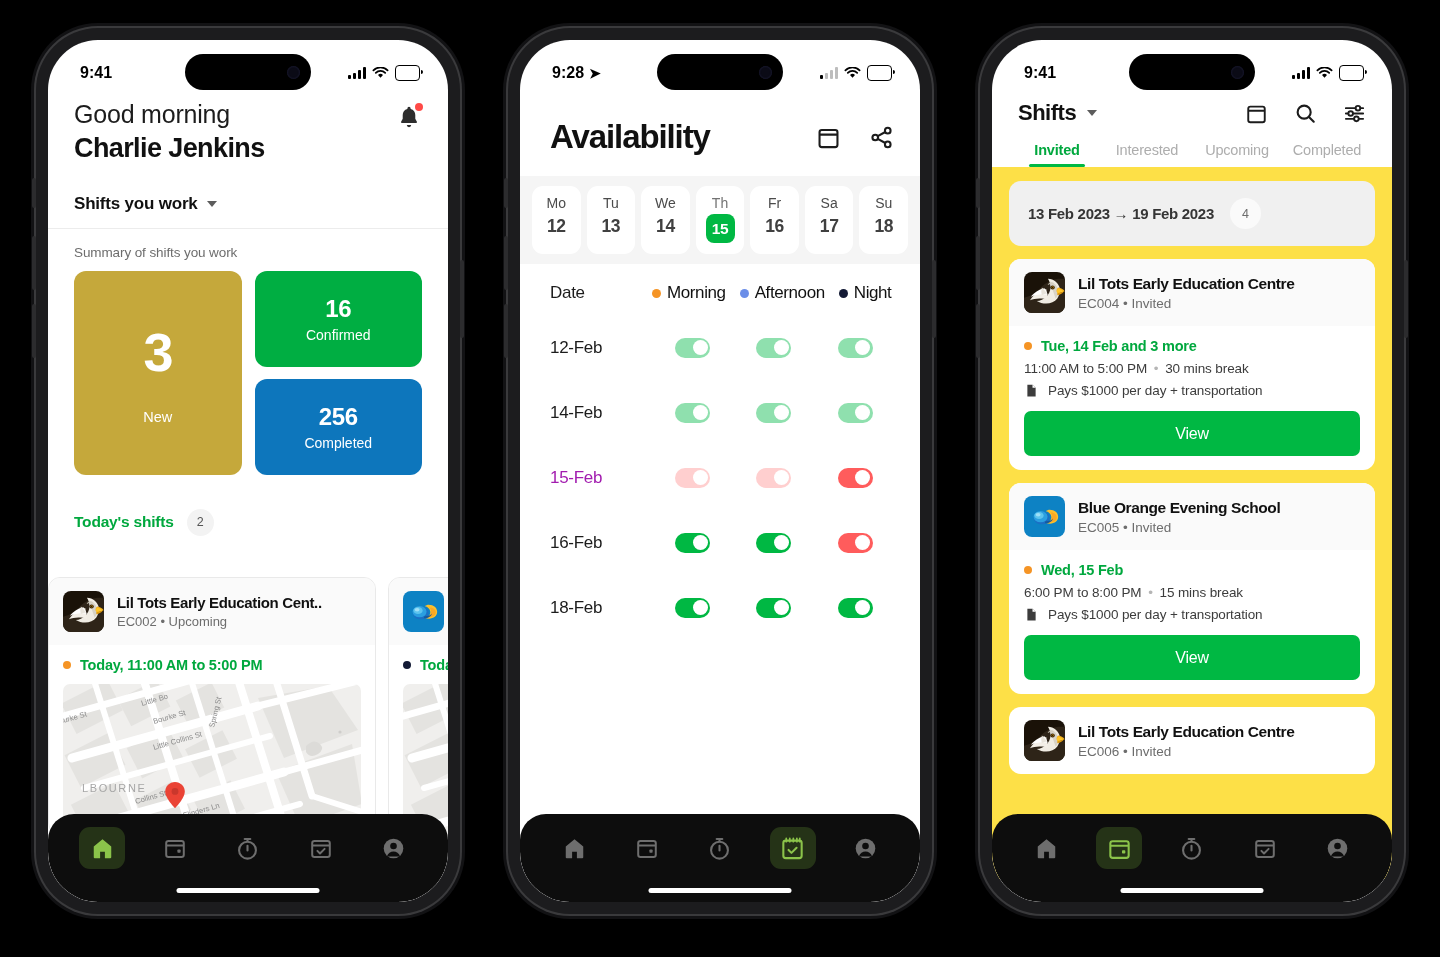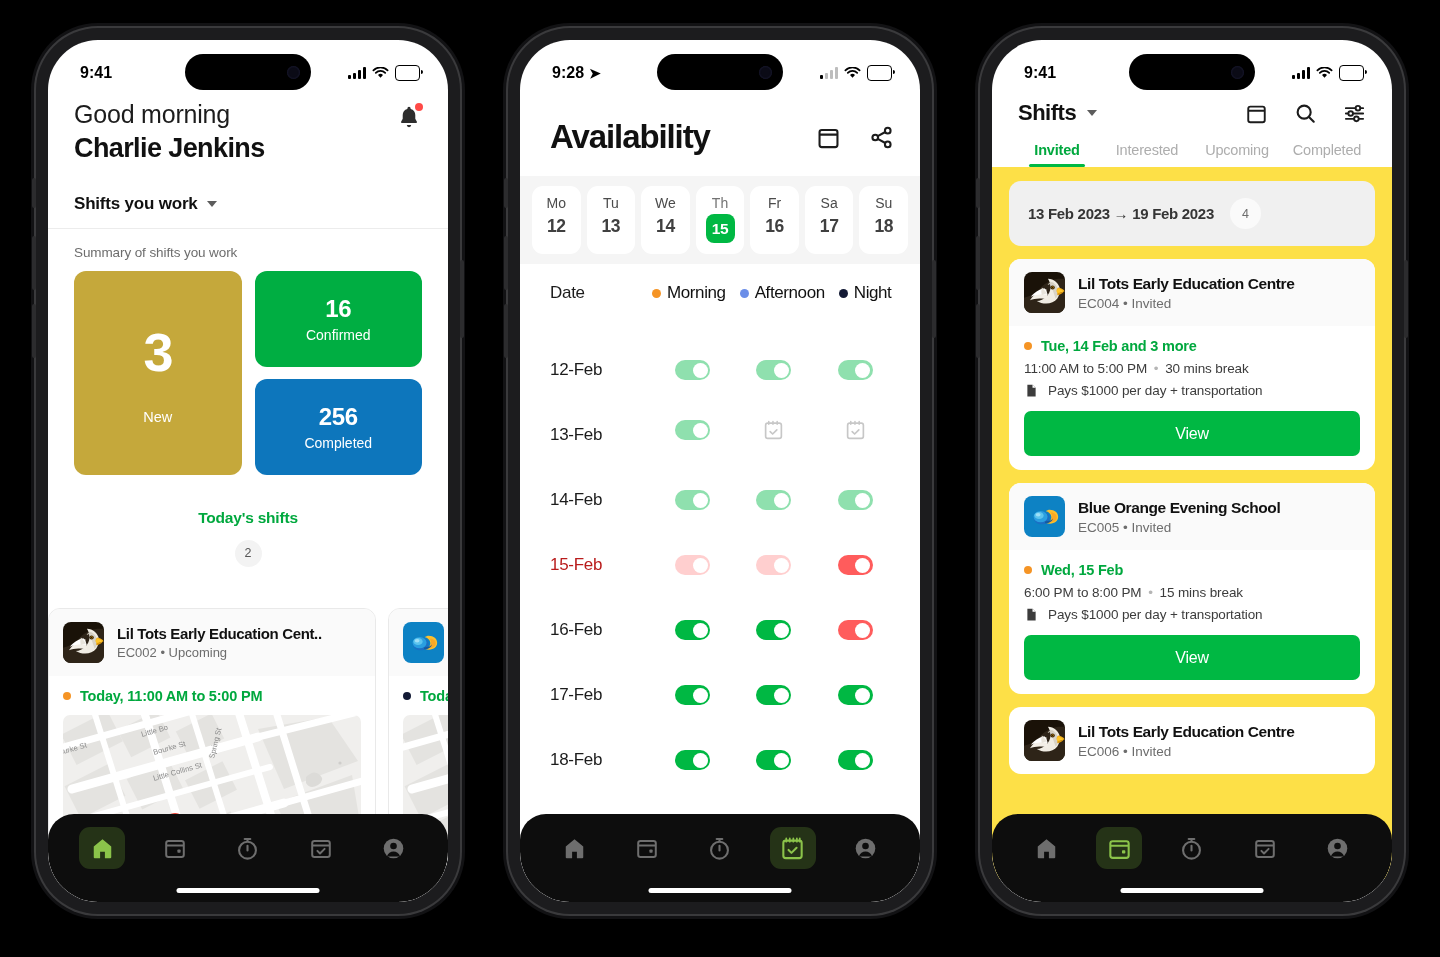--- a/index.html
+++ b/index.html
@@ -149,21 +149,20 @@
     flex: 1; border-radius: 12px; color: #fff;
     display: flex; flex-direction: column;
     align-items: center; justify-content: center;
   }
   .mini-card .num { font-size: 24px; font-weight: bold; letter-spacing: -0.4px; }
   .mini-card .lbl { font-size: 14px; margin-top: 4px; }
 
   .today-row {
     display: flex; align-items: center; gap: 13px;
     padding: 34px 26px 13px 26px;
-    flex-direction: column;
   }
   .today-lbl {
     font-size: 15.5px; font-weight: bold; color: #00a83e;
     letter-spacing: -0.2px;
   }
   .count-chip {
     width: 27px; height: 27px; border-radius: 50%;
     background: #f3f3f3; color: #555;
     display: flex; align-items: center; justify-content: center;
     font-size: 12.5px;
@@ -245,21 +244,21 @@
   }
   .legend-row {
     display: flex; align-items: flex-end;
     padding: 19px 24px 12px 30px;
   }
   .legend-date { font-size: 17px; color: #1c1c1c; letter-spacing: -0.3px; width: 102px; }
   .legend-items { display: flex; align-items: center; gap: 14px; font-size: 17px; color: #111; letter-spacing: -0.4px; }
   .legend-items span { display: flex; align-items: center; gap: 6px; }
   .ld { width: 9px; height: 9px; border-radius: 50%; }
   .avail-row {
-    display: flex; align-items: flex-end;
+    display: flex; align-items: center;
     padding: 0 24px 0 30px; height: 65px;
   }
   .avail-date { font-size: 17px; color: #1c1c1c; width: 102px; letter-spacing: -0.3px; }
   .avail-cells { flex: 1; display: flex; }
   .avail-cell { flex: 1; display: flex; justify-content: center; }
   .tgl {
     width: 35px; height: 20px; border-radius: 11px;
     position: relative; display: block;
   }
   .tgl:after {
@@ -745,53 +744,35 @@
             </div>
           <div class="avail-cell">
               <span class="tgl on-soft"></span>
             </div>
           <div class="avail-cell">
               <span class="tgl on-soft"></span>
             </div>
         </div>
       </div>
       <div class="avail-row">
-        <div class="avail-date">13-Feb</div>
-        <div class="avail-cells">
-          <div class="avail-cell">
-              <span class="tgl on-soft"></span>
-            </div>
-          <div class="avail-cell">
-              <span class="cal-blank"><svg width="21" height="21" style="color:#c7c7c7">
-                  <use href="#ic-calbook"></use>
-                </svg></span>
-            </div>
-          <div class="avail-cell">
-              <span class="cal-blank"><svg width="21" height="21" style="color:#c7c7c7">
-                  <use href="#ic-calbook"></use>
-                </svg></span>
-            </div>
-        </div>
-      </div>
-      <div class="avail-row">
         <div class="avail-date">14-Feb</div>
         <div class="avail-cells">
           <div class="avail-cell">
               <span class="tgl on-soft"></span>
             </div>
           <div class="avail-cell">
               <span class="tgl on-soft"></span>
             </div>
           <div class="avail-cell">
               <span class="tgl on-soft"></span>
             </div>
         </div>
       </div>
       <div class="avail-row">
-        <div class="avail-date" style="color:#b91c1c">15-Feb</div>
+        <div class="avail-date" style="color:#a21caf">15-Feb</div>
         <div class="avail-cells">
           <div class="avail-cell">
               <span class="tgl off-soft"></span>
             </div>
           <div class="avail-cell">
               <span class="tgl off-soft"></span>
             </div>
           <div class="avail-cell">
               <span class="tgl off"></span>
             </div>
@@ -801,34 +782,20 @@
         <div class="avail-date">16-Feb</div>
         <div class="avail-cells">
           <div class="avail-cell">
               <span class="tgl on"></span>
             </div>
           <div class="avail-cell">
               <span class="tgl on"></span>
             </div>
           <div class="avail-cell">
               <span class="tgl off"></span>
-            </div>
-        </div>
-      </div>
-      <div class="avail-row">
-        <div class="avail-date">17-Feb</div>
-        <div class="avail-cells">
-          <div class="avail-cell">
-              <span class="tgl on"></span>
-            </div>
-          <div class="avail-cell">
-              <span class="tgl on"></span>
-            </div>
-          <div class="avail-cell">
-              <span class="tgl on"></span>
             </div>
         </div>
       </div>
       <div class="avail-row">
         <div class="avail-date">18-Feb</div>
         <div class="avail-cells">
           <div class="avail-cell">
               <span class="tgl on"></span>
             </div>
           <div class="avail-cell">

